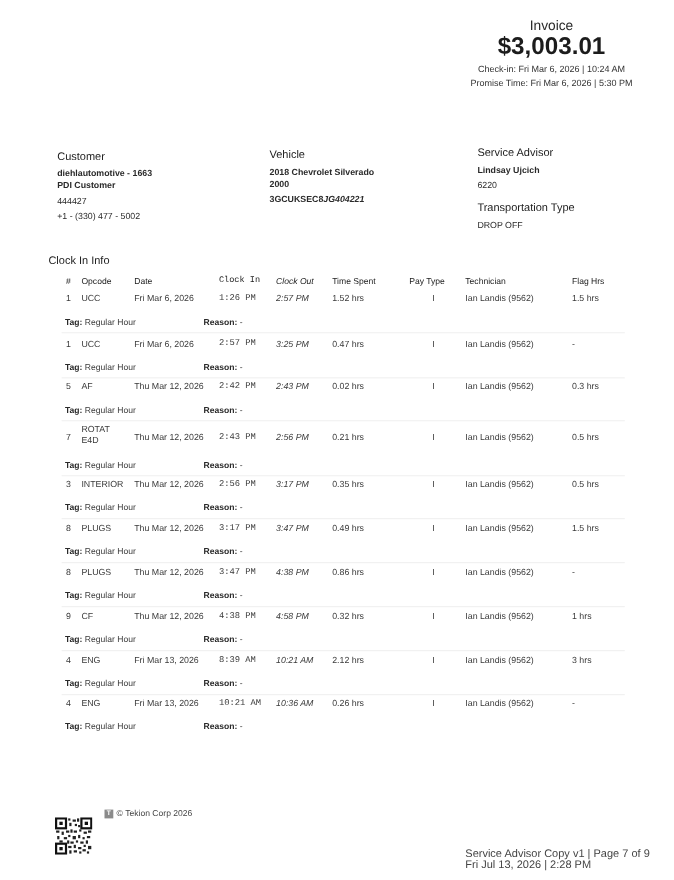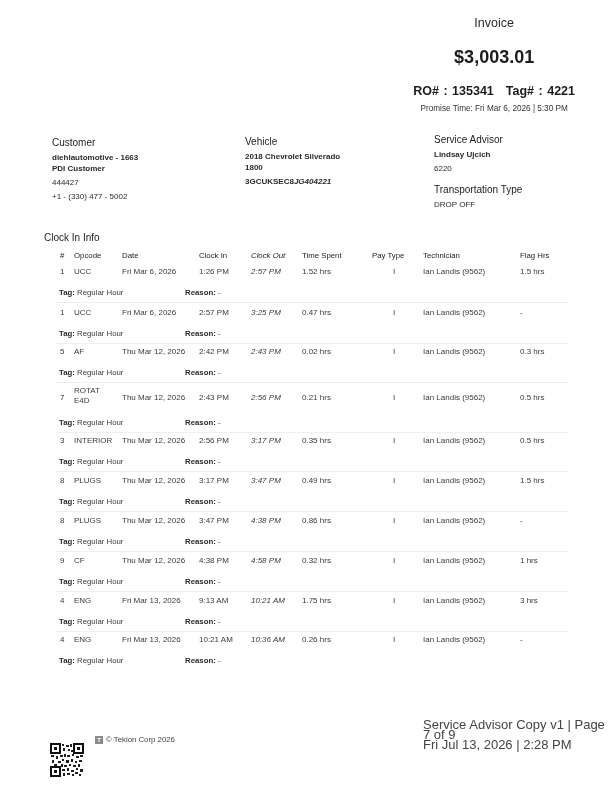--- a/index.html
+++ b/index.html
@@ -1,21 +1,21 @@
 <!DOCTYPE html>
 <html><head>
   <meta charset="utf-8">
   <style>
     * { box-sizing: border-box; margin: 0; padding: 0; }
     html, body { width: 613px; height: 800px; background: #ffffff; overflow: hidden; }
     body { font-family: "Liberation Sans", sans-serif; color: #2a2a2a; position: relative; }
 
     .header-right { position: absolute; right: 38px; top: 16px; text-align: center; }
     .doc-type { font-size: 12.5px; color: #2a2a2a; line-height: 15px; }
-    .amount { font-size: 18px; font-weight: bold; color: #1c1c1c; line-height: 22px; margin-top: 15px; }
+    .amount { font-size: 22px; font-weight: bold; color: #1c1c1c; line-height: 22px; margin-top: 0; }
     .ro-line { font-size: 12.5px; font-weight: bold; color: #1c1c1c; margin-top: 15px; line-height: 16px; word-spacing: 1px; }
     .ro-line .gap { display: inline-block; width: 12px; }
     .meta-line { font-size: 8.2px; color: #333; line-height: 13px; }
     .meta-wrap { margin-top: 3px; }
 
     .info-block { position: absolute; top: 137px; }
     .info-title { font-size: 10px; color: #1c1c1c; line-height: 12px; margin-bottom: 3px; }
     .info-val { font-size: 8px; color: #2a2a2a; line-height: 11px; }
     .info-val.bold { font-weight: bold; }
     .spaced { margin-top: 3px; }
@@ -28,62 +28,60 @@
 
     .row { position: absolute; left: 0; width: 613px; height: 40px; font-size: 8px; color: #3a3a3a; }
     .row .c { position: absolute; line-height: 10px; }
     .row .tagline { position: absolute; top: 21px; font-size: 7.8px; color: #3a3a3a; }
     .row .tagline b { font-weight: bold; color: #2a2a2a; margin-top: 44px; }
     .row .sep { position: absolute; left: 56px; right: 45px; top: 35px; height: 1px; background: #f0f0f0; }
 
     .c-num { left: 60px; }
     .c-op { left: 74px; width: 48px; }
     .c-date { left: 122px; }
-    .c-in { left: 199px; }
+    .c-in { left: 199px; font-family: Liberation Mono, monospace; }
     .c-out { left: 251px; font-style: italic; }
     .c-ts { left: 302px; }
     .c-pay { left: 393px; }
     .c-tech { left: 423px; }
     .c-flag { left: 520px; }
     .t-tag { left: 59px; }
     .t-reason { left: 185px; }
 
     .footer-qr { position: absolute; left: 50px; top: 743px; width: 34px; height: 34px; }
     .footer-copy { position: absolute; left: 95px; top: 735px; font-size: 7.8px; color: #444; display: flex; align-items: center; gap: 3px; }
     .logo-box { width: 8px; height: 8px; background: #8a8a8a; color: #fff; font-size: 6px; display: inline-flex; align-items: center; justify-content: center; font-weight: bold; }
-    .footer-right { position: absolute; left: 423px; top: 720px; font-size: 13px; color: #444; line-height: 10px; }
+    .footer-right { position: absolute; left: 423px; top: 772px; font-size: 10px; color: #444; line-height: 10px; }
   </style>
 </head>
 <body>
 
 <div>
 
   <div class="header-right">
     <div class="doc-type">Invoice</div>
     <div class="amount">$3,003.01</div>
-    <div class="ro-line">
-      <span>RO# : 135341</span><span class="gap"></span><span>Tag# : 4221</span>
-    </div>
     <div class="meta-wrap">
+      <div class="meta-line">Check-in: Fri Mar 6, 2026 | 10:24 AM</div>
       <div class="meta-line">Promise Time: Fri Mar 6, 2026 | 5:30 PM</div>
     </div>
   </div>
 
   <div class="info-block" style="left:52px;">
     <div class="info-title">Customer</div>
     <div class="info-val bold">diehlautomotive - 1663</div>
     <div class="info-val bold">PDI Customer</div>
     <div class="info-val spaced">444427</div>
     <div class="info-val spaced">+1 - (330) 477 - 5002</div>
   </div>
 
   <div class="info-block" style="left:245px; top:136px;">
     <div class="info-title">Vehicle</div>
     <div class="info-val bold">2018 Chevrolet Silverado</div>
-    <div class="info-val bold">1800</div>
+    <div class="info-val bold">2000</div>
     <div class="info-val bold spaced"><span>3GCUKSEC8</span><span class="vin-italic">JG404221</span></div>
   </div>
 
   <div class="info-block" style="left:417px; top:134px;margin-left:17px;">
     <div class="info-title">Service Advisor</div>
     <div class="info-val bold">Lindsay Ujcich</div>
     <div class="info-val spaced">6220</div>
     <div class="info-title" style="margin-top:10px;">Transportation Type</div>
     <div class="info-val">DROP OFF</div>
   </div>
@@ -220,23 +218,23 @@
       <span class="c c-flag">1 hrs</span>
       <span class="tagline t-tag"><b>Tag:</b> <span>Regular Hour</span></span>
       <span class="tagline t-reason"><b>Reason:</b> <span>-</span></span>
       <div class="sep"></div>
     </div>
 
     <div class="row" style="top:596px;">
       <span class="c c-num">4</span>
       <span class="c c-op">ENG</span>
       <span class="c c-date">Fri Mar 13, 2026</span>
-      <span class="c c-in">9:13 AM</span>
+      <span class="c c-in">8:39 AM</span>
       <span class="c c-out">10:21 AM</span>
-      <span class="c c-ts">1.75 hrs</span>
+      <span class="c c-ts">2.12 hrs</span>
       <span class="c c-pay">I</span>
       <span class="c c-tech">Ian Landis (9562)</span>
       <span class="c c-flag">3 hrs</span>
       <span class="tagline t-tag"><b>Tag:</b> <span>Regular Hour</span></span>
       <span class="tagline t-reason"><b>Reason:</b> <span>-</span></span>
       <div class="sep"></div>
     </div>
 
     <div class="row" style="top:635px;">
       <span class="c c-num">4</span>

